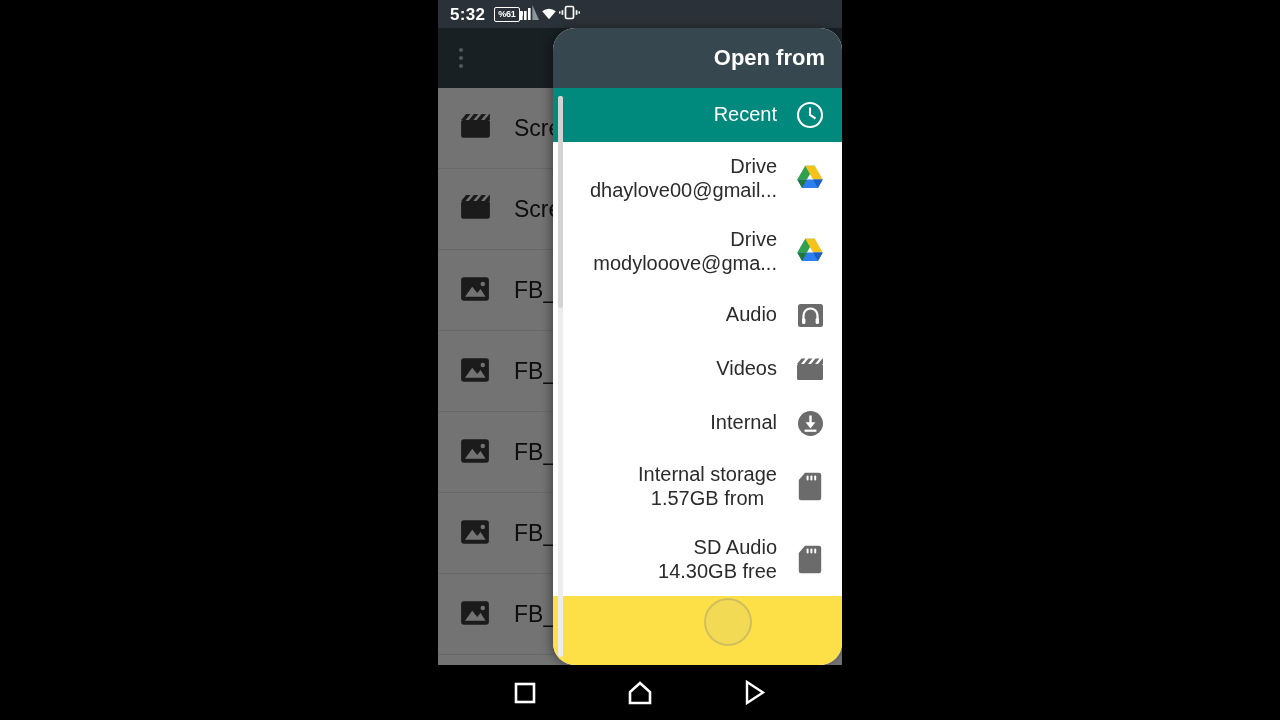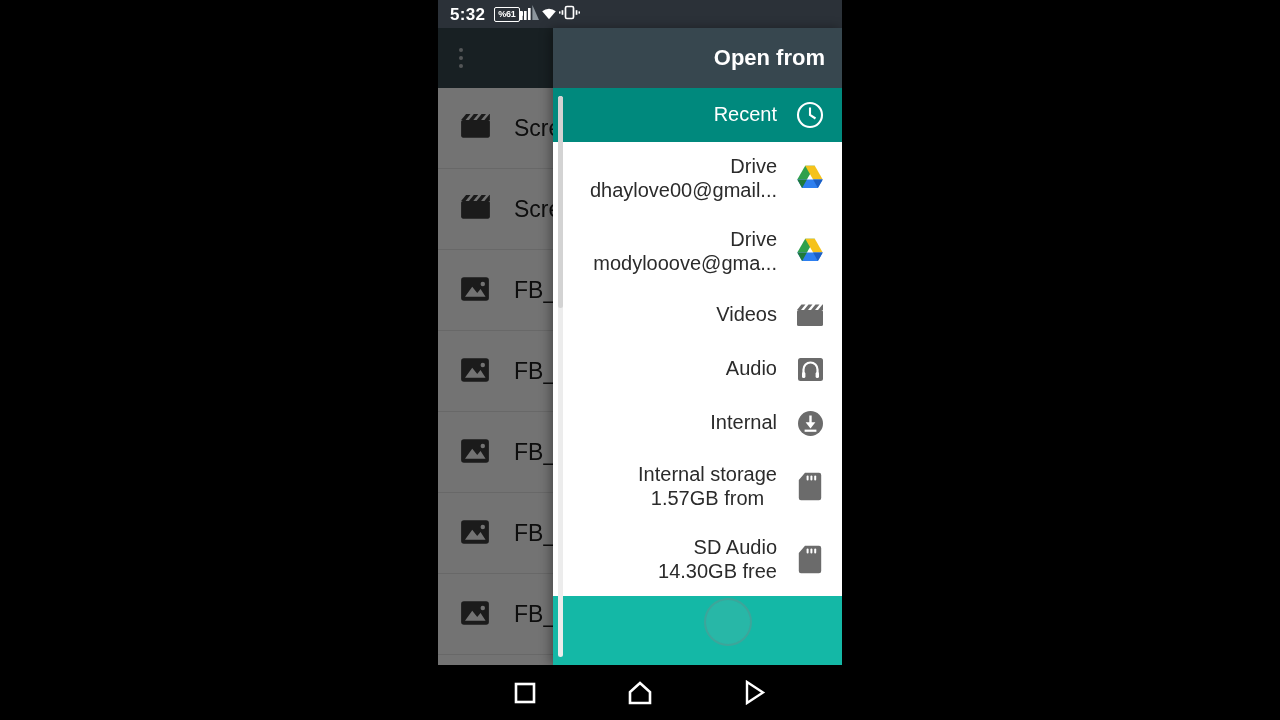--- a/index.html
+++ b/index.html
@@ -169,39 +169,40 @@
   
   #drawer {
     position: absolute;
     left: 115px;
     top: 28px;
     width: 289px;
     height: 637px;
     background: #ffffff;
     box-shadow: -3px 0 10px rgba(0,0,0,0.35);
     overflow: hidden;
+    border-radius: 22px;
   }
   #drawer-header {
     height: 60px;
     background: #37474f;
     display: flex;
     align-items: center;
     justify-content: flex-end;
     padding-right: 17px;
     box-sizing: border-box;
   }
   #drawer-title {
     color: #ffffff;
     font-size: 22px;
     font-weight: bold;
   }
   #drawer-body {
     position: relative;
     height: 577px;
-    background: #14b8a6;
+    background: #fde047;
   }
   #drawer-scroll-track {
     position: absolute;
     left: 5px;
     top: 8px;
     width: 5px;
     height: 561px;
     background: #ececec;
     border-radius: 3px;
   }
@@ -422,47 +423,47 @@
                   <polygon points="10.2,0.8 19.8,0.8 11.9,14.6 2.3,14.6" fill="#2fa04c"></polygon>
                   <polygon points="19.8,0.8 27.7,14.6 18.1,14.6 10.2,0.8" fill="#f5c21b"></polygon>
                   <polygon points="2.3,14.6 27.7,14.6 22.9,22.9 7.1,22.9" fill="#2d7ff0"></polygon>
                   <polygon points="11.9,14.6 7.1,22.9 2.3,14.6" fill="#1f7a3a"></polygon>
                   <polygon points="27.7,14.6 22.9,22.9 18.1,14.6" fill="#1b5fc4"></polygon>
                 </svg>
               </div>
             </div>
             <div class="drawer-item">
               <div class="di-text">
+                <span class="di-title">Audio</span>
+              </div>
+              <div class="di-icon">
+                <svg width="27" height="27" viewBox="0 0 27 27">
+                  <rect x="1" y="2" width="25" height="23" rx="2.5" fill="#6b6b6b"></rect>
+                  <path d="M6.5 19 L6.5 13.5 A7 7 0 0 1 20.5 13.5 L20.5 19" fill="none" stroke="#ffffff" stroke-width="2.2"></path>
+                  <rect x="5" y="16" width="3.4" height="6" rx="1.6" fill="#ffffff"></rect>
+                  <rect x="18.6" y="16" width="3.4" height="6" rx="1.6" fill="#ffffff"></rect>
+                </svg>
+              </div>
+            </div>
+            <div class="drawer-item">
+              <div class="di-text">
                 <span class="di-title">Videos</span>
               </div>
               <div class="di-icon">
                 <svg width="28" height="25" viewBox="0 0 28 25">
                   <rect x="1" y="7" width="26" height="16" rx="1.6" fill="#6b6b6b"></rect>
                   <polygon points="1,7 5.5,1.6 9.5,1.6 5,7" fill="#6b6b6b"></polygon>
                   <polygon points="8,7 12.5,1.6 16.5,1.6 12,7" fill="#6b6b6b"></polygon>
                   <polygon points="15,7 19.5,1.6 23.5,1.6 19,7" fill="#6b6b6b"></polygon>
                   <polygon points="22,7 26.5,1.6 27,1.6 27,7" fill="#6b6b6b"></polygon>
                 </svg>
               </div>
             </div>
             <div class="drawer-item">
               <div class="di-text">
-                <span class="di-title">Audio</span>
-              </div>
-              <div class="di-icon">
-                <svg width="27" height="27" viewBox="0 0 27 27">
-                  <rect x="1" y="2" width="25" height="23" rx="2.5" fill="#6b6b6b"></rect>
-                  <path d="M6.5 19 L6.5 13.5 A7 7 0 0 1 20.5 13.5 L20.5 19" fill="none" stroke="#ffffff" stroke-width="2.2"></path>
-                  <rect x="5" y="16" width="3.4" height="6" rx="1.6" fill="#ffffff"></rect>
-                  <rect x="18.6" y="16" width="3.4" height="6" rx="1.6" fill="#ffffff"></rect>
-                </svg>
-              </div>
-            </div>
-            <div class="drawer-item">
-              <div class="di-text">
                 <span class="di-title">Internal</span>
               </div>
               <div class="di-icon">
                 <svg width="27" height="27" viewBox="0 0 27 27">
                   <circle cx="13.5" cy="13.5" r="12.5" fill="#6b6b6b"></circle>
                   <path d="M13.5 5.5 L13.5 15" stroke="#ffffff" stroke-width="2.4"></path>
                   <polygon points="8.6,12.3 18.4,12.3 13.5,18.4" fill="#ffffff"></polygon>
                   <rect x="7.6" y="19.6" width="11.8" height="2.2" fill="#ffffff"></rect>
                 </svg>
               </div>

